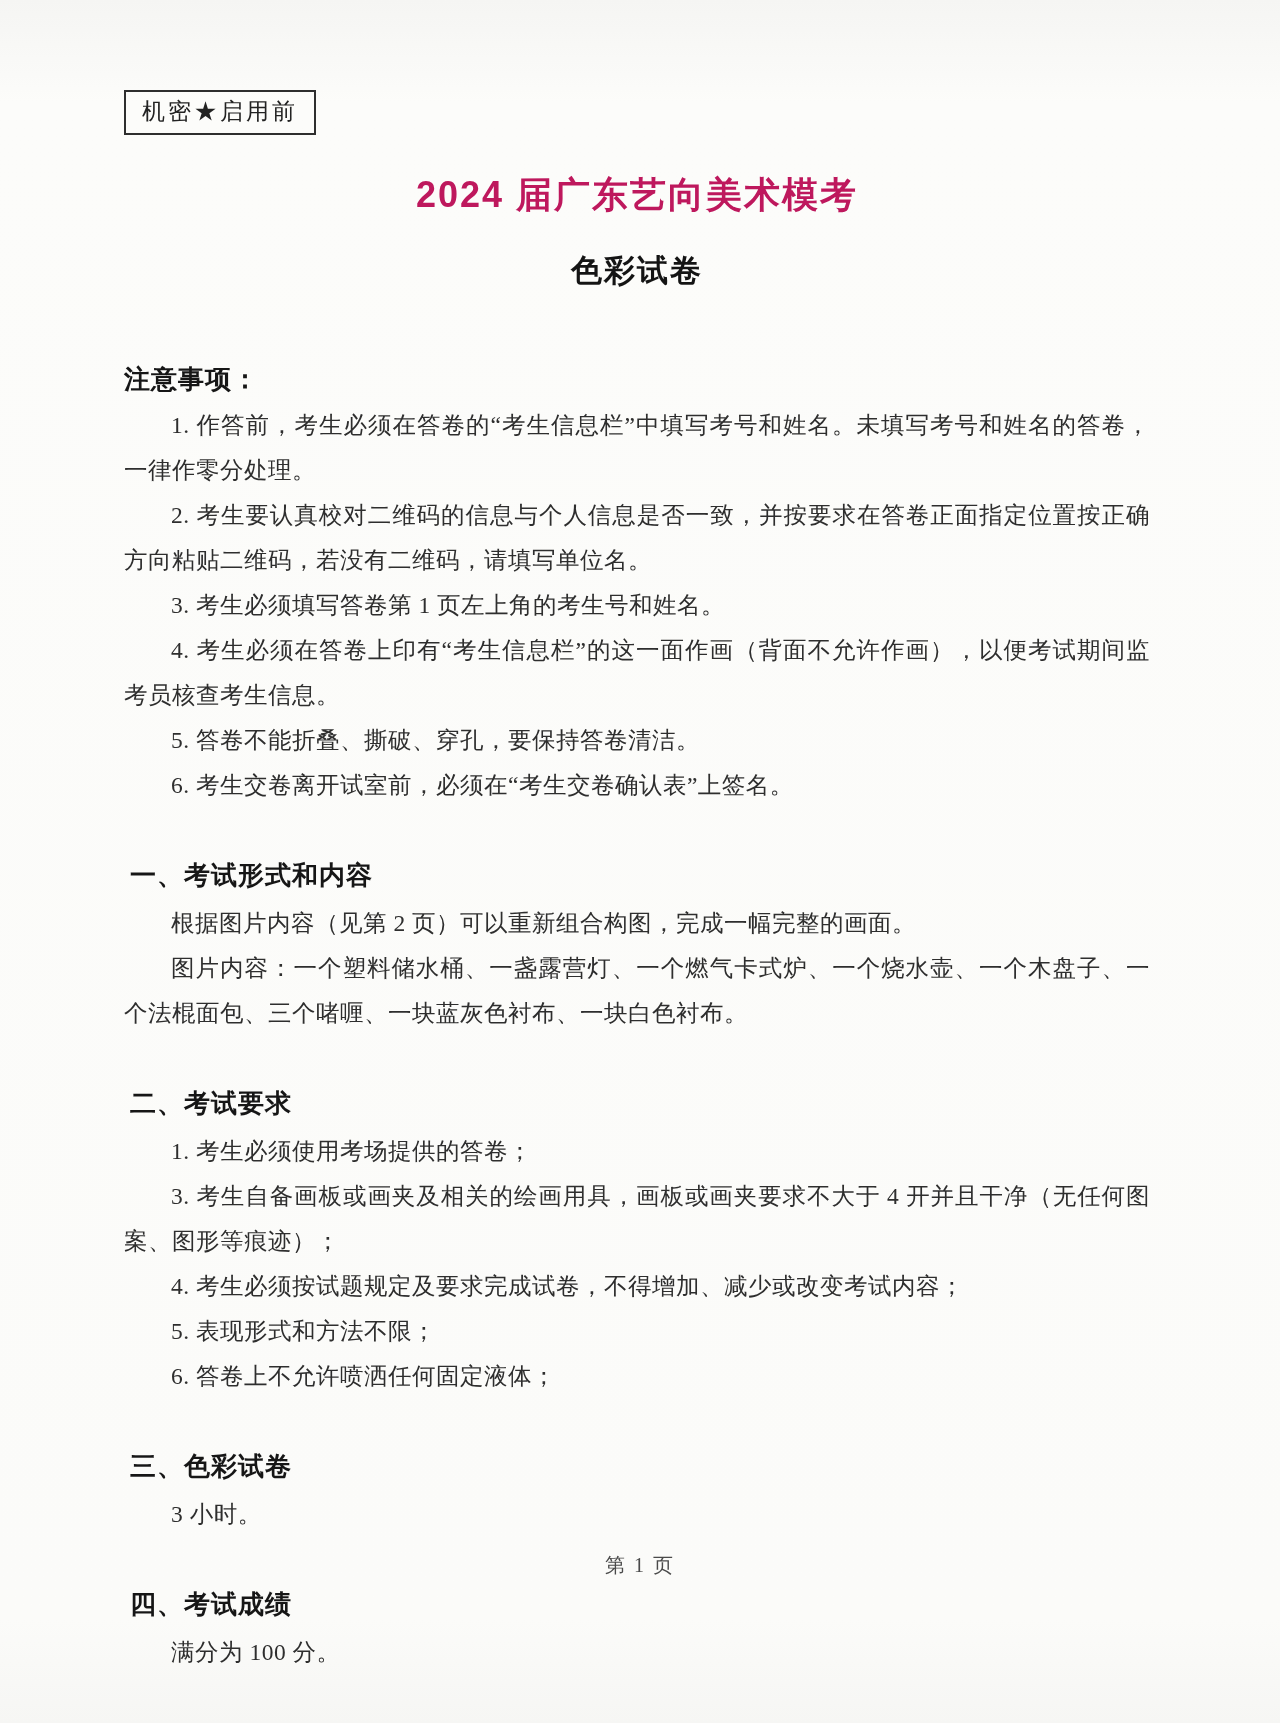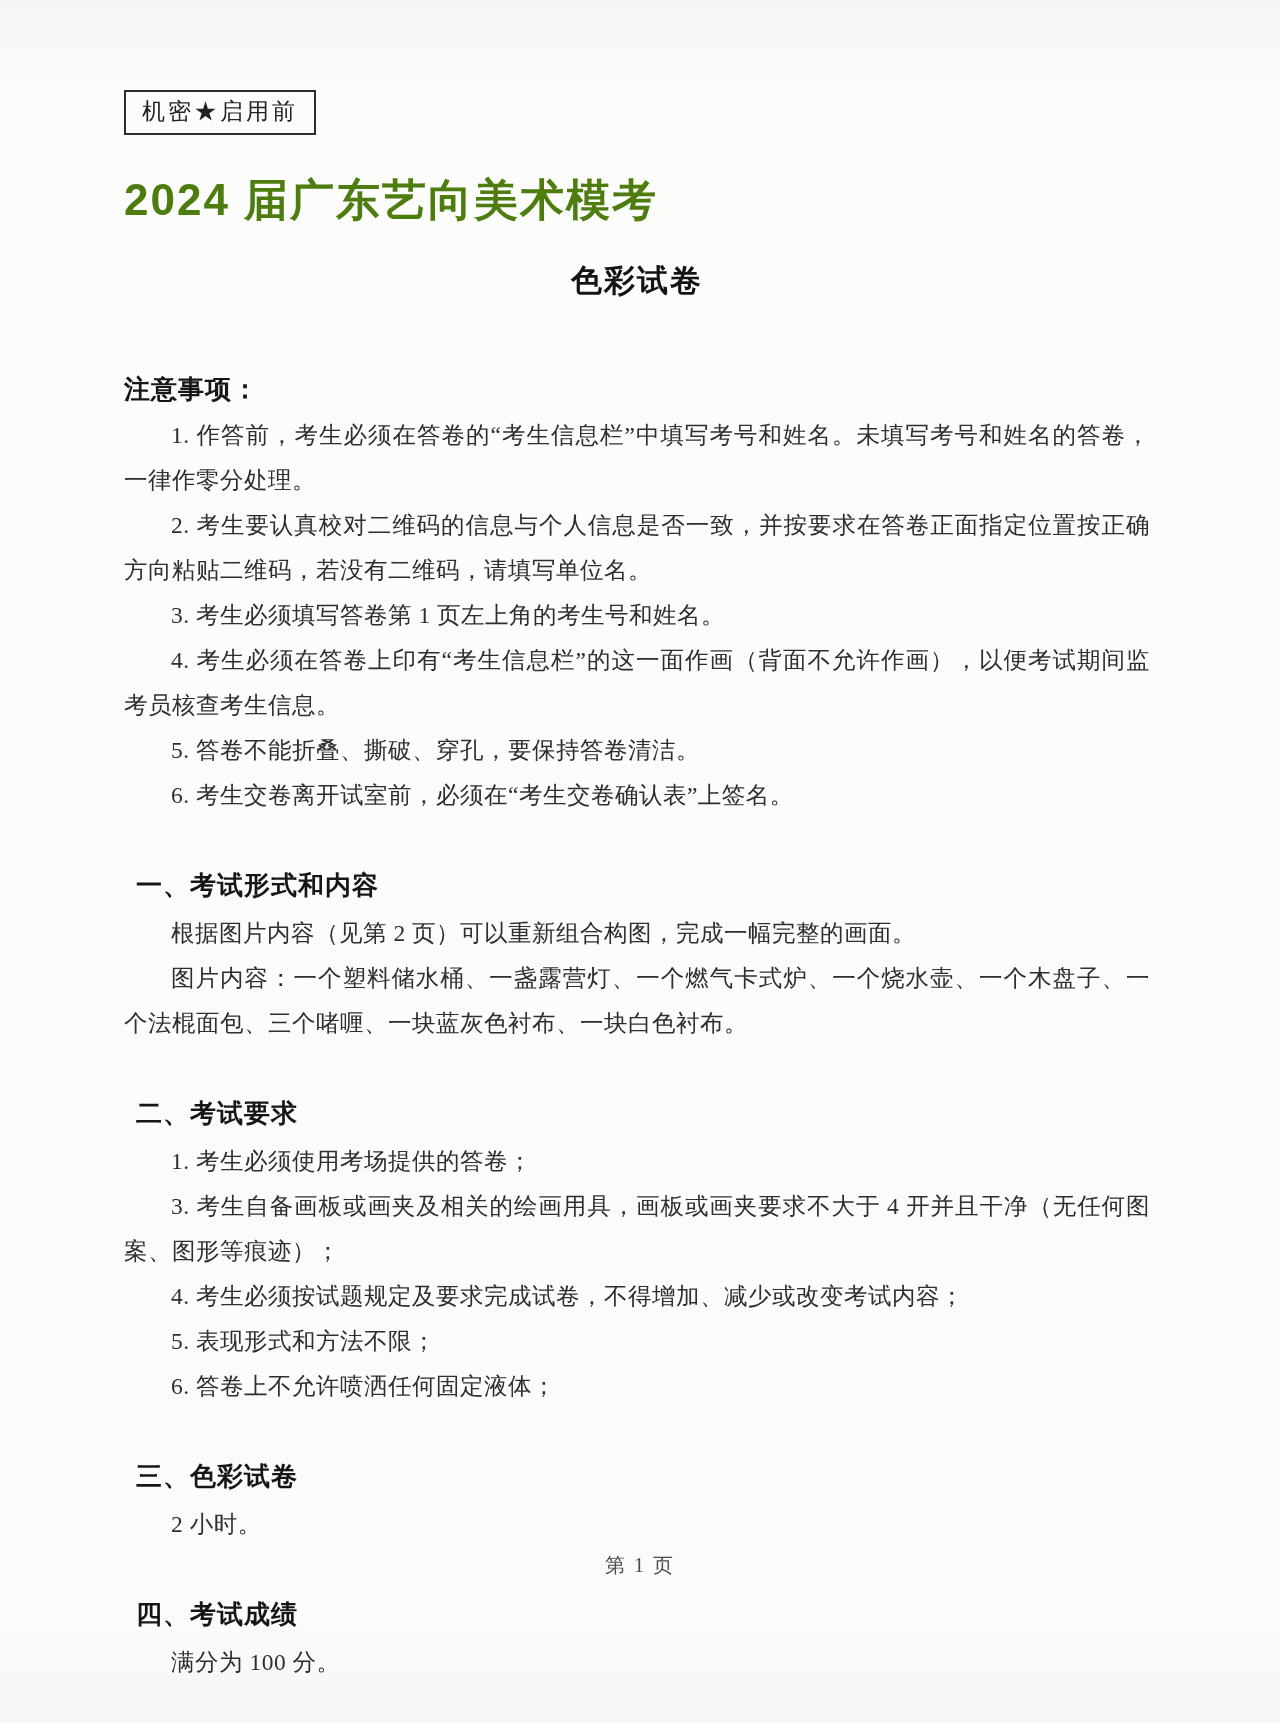--- a/index.html
+++ b/index.html
@@ -21,37 +21,38 @@
     border: 2px solid #2e2e2e;
     padding: 4px 16px 6px 16px;
     font-size: 23px;
     letter-spacing: 3px;
     color: #222;
     background: transparent;
     margin-top: 20px;
   }
   h1.title {
     margin: 36px 0 0 0;
+    text-align: center;
     font-family: "Liberation Sans", "DejaVu Sans", sans-serif;
     font-weight: bold;
-    font-size: 44px;
+    font-size: 36px;
     letter-spacing: 2px;
-    color: #4d7c0f;
+    color: #be185d;
   }
   h2.subtitle {
     margin: 30px 0 4px 0;
     text-align: center;
     font-family: "Liberation Sans", "DejaVu Sans", sans-serif;
     font-weight: bold;
     font-size: 31px;
     letter-spacing: 2px;
     color: #141414;
   }
   h3.section-heading {
-    margin: 50px 0 8px 12px;
+    margin: 50px 0 8px 6px;
     font-family: "Liberation Sans", "DejaVu Sans", sans-serif;
     font-weight: bold;
     font-size: 26px;
     letter-spacing: 1px;
     color: #161616;
   }
   h3.notes-heading {
     margin: 70px 0 6px 0;
   }
   p.body-text {
@@ -106,21 +107,21 @@
     <h3 class="section-heading">二、考试要求</h3>
     <p class="body-text">1. 考生必须使用考场提供的答卷；</p>
     <p class="body-text">3. 考生自备画板或画夹及相关的绘画用具，画板或画夹要求不大于 4 开并且干净（无任何图案、图形等痕迹）；</p>
     <p class="body-text">4. 考生必须按试题规定及要求完成试卷，不得增加、减少或改变考试内容；</p>
     <p class="body-text">5. 表现形式和方法不限；</p>
     <p class="body-text">6. 答卷上不允许喷洒任何固定液体；</p>
   </section>
 
   <section>
     <h3 class="section-heading">三、色彩试卷</h3>
-    <p class="body-text">2 小时。</p>
+    <p class="body-text">3 小时。</p>
   </section>
 
   <section>
     <h3 class="section-heading">四、考试成绩</h3>
     <p class="body-text">满分为 100 分。</p>
   </section>
 
 </div>
 
 <div class="footer">第 1 页</div>

